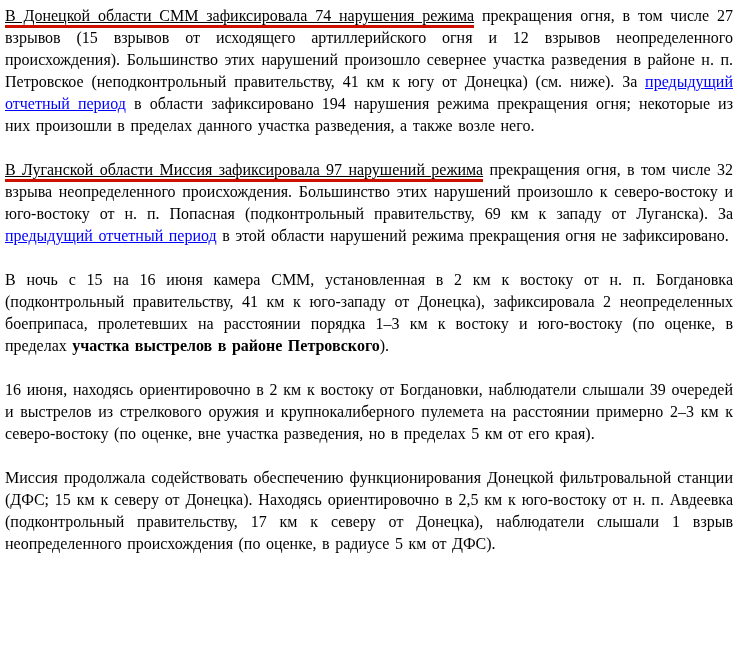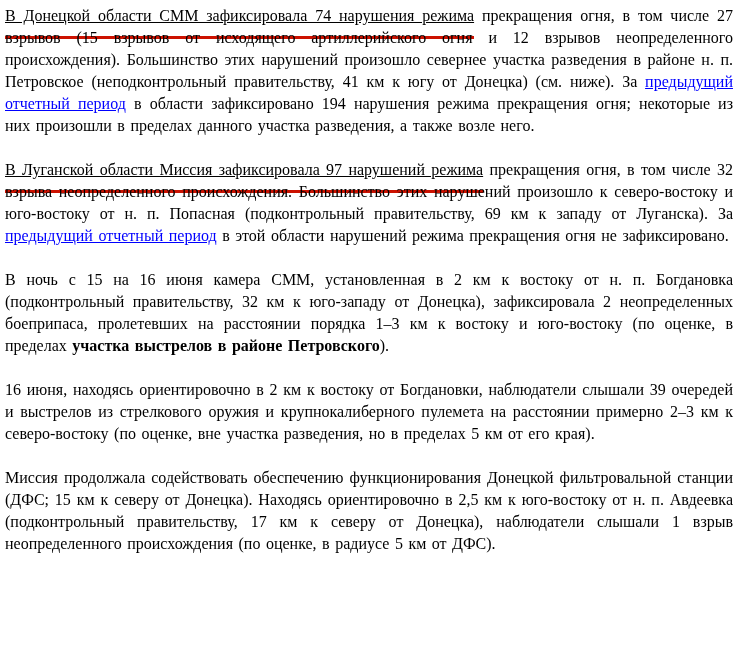--- a/index.html
+++ b/index.html
@@ -27,33 +27,33 @@
   }
   .para:last-child {
     margin-bottom: 0;
     margin-top: 10px;
   }
   
   .u-red {
     text-decoration: underline;
     text-decoration-color: #000000;
     border-bottom: 3px solid #cc1100;
-    padding-bottom: 12px;
+    padding-bottom: 1px;
   }
   .link {
     color: #0000ff;
     text-decoration: underline;
     cursor: pointer;
   }
   .bold {
     font-weight: bold;
   }
 </style>
 </head>
 <body>
 
 <div class="page">
     <p class="para"><span class="u-red">В Донецкой области СММ зафиксировала 74 нарушения режима</span><span> прекращения огня, в том числе 27 взрывов (15 взрывов от исходящего артиллерийского огня и 12 взрывов неопределенного происхождения). Большинство этих нарушений произошло севернее участка разведения в районе н. п. Петровское (неподконтрольный правительству, 41 км к югу от Донецка) (см. ниже). За </span><a href="#" class="link">предыдущий отчетный период</a><span> в области зафиксировано 194 нарушения режима прекращения огня; некоторые из них произошли в пределах данного участка разведения, а также возле него.</span></p>
     <p class="para"><span class="u-red">В Луганской области Миссия зафиксировала 97 нарушений режима</span><span> прекращения огня, в том числе 32 взрыва неопределенного происхождения. Большинство этих нарушений произошло к северо-востоку и юго-востоку от н. п. Попасная (подконтрольный правительству, 69 км к западу от Луганска). За </span><a href="#" class="link">предыдущий отчетный период</a><span> в этой области нарушений режима прекращения огня не зафиксировано.</span></p>
-    <p class="para"><span>В ночь с 15 на 16 июня камера СММ, установленная в 2 км к востоку от н. п. Богдановка (подконтрольный правительству, 32 км к юго-западу от Донецка), зафиксировала 2 неопределенных боеприпаса, пролетевших на расстоянии порядка 1–3 км к востоку и юго-востоку (по оценке, в пределах </span><span class="bold">участка выстрелов в районе Петровского</span><span>).</span></p>
+    <p class="para"><span>В ночь с 15 на 16 июня камера СММ, установленная в 2 км к востоку от н. п. Богдановка (подконтрольный правительству, 41 км к юго-западу от Донецка), зафиксировала 2 неопределенных боеприпаса, пролетевших на расстоянии порядка 1–3 км к востоку и юго-востоку (по оценке, в пределах </span><span class="bold">участка выстрелов в районе Петровского</span><span>).</span></p>
     <p class="para"><span>16 июня, находясь ориентировочно в 2 км к востоку от Богдановки, наблюдатели слышали 39 очередей и выстрелов из стрелкового оружия и крупнокалиберного пулемета на расстоянии примерно 2–3 км к северо-востоку (по оценке, вне участка разведения, но в пределах 5 км от его края).</span></p>
     <p class="para"><span>Миссия продолжала содействовать обеспечению функционирования Донецкой фильтровальной станции (ДФС; 15 км к северу от Донецка). Находясь ориентировочно в 2,5 км к юго-востоку от н. п. Авдеевка (подконтрольный правительству, 17 км к северу от Донецка), наблюдатели слышали 1 взрыв неопределенного происхождения (по оценке, в радиусе 5 км от ДФС).</span></p>
   </div>
 
 </body></html>

